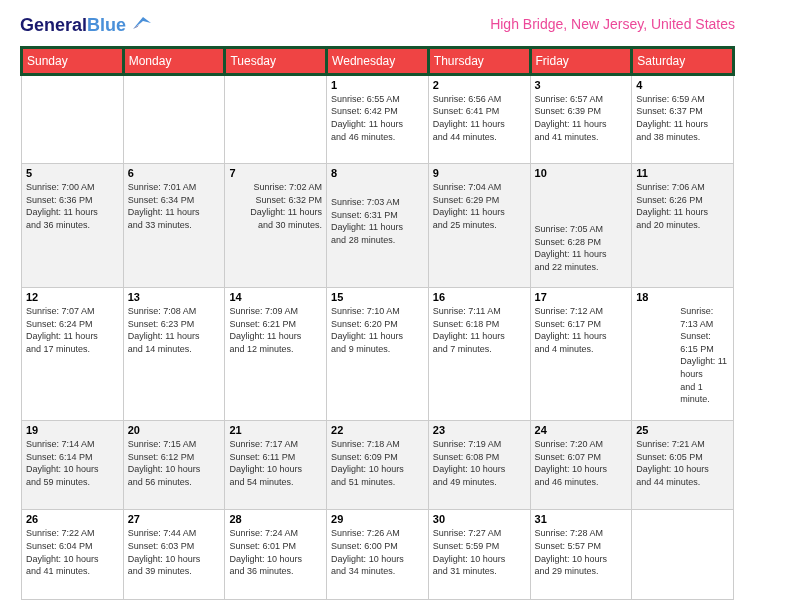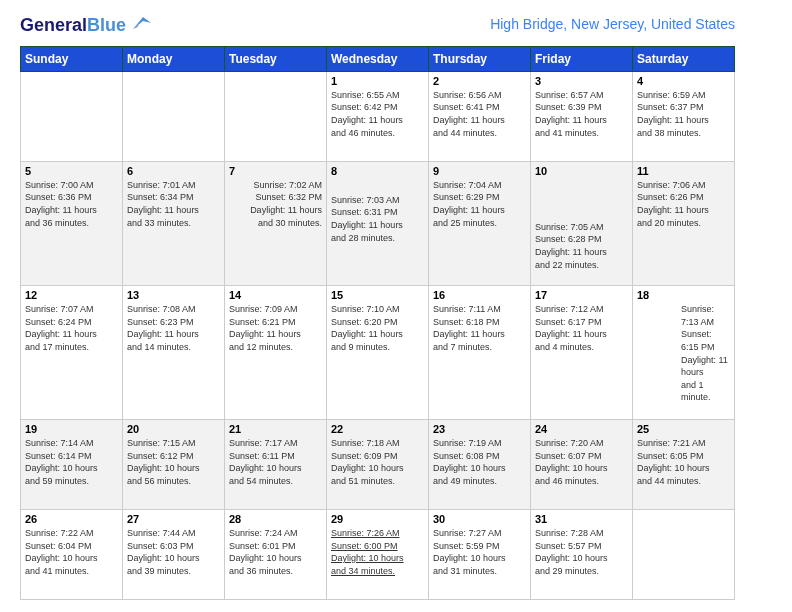--- a/index.html
+++ b/index.html
@@ -38,36 +38,36 @@
       text-align: right;
     }
     .title-block h1 {
       font-size: 30px;
       font-weight: bold;
       color: #222;
     }
     .title-block h2 {
       font-size: 14px;
       font-weight: normal;
-      color: #3b82f6;
+      color: #ec4899;
     }
     .calendar {
       flex: 1;
       border: 1px solid #ccc;
       border-collapse: collapse;
       width: 100%;
       table-layout: fixed;
     }
     .calendar thead tr th {
-      background-color: #1d4ed8;
+      background-color: #ef4444;
       color: #fff;
       font-size: 12px;
-      font-weight: bold;
+      font-weight: normal;
       padding: 5px 4px;
-      border: 1px solid #14532d;
+      border: 3px solid #14532d;
       text-align: left;
     }
     .calendar tbody tr td {
       border: 1px solid #ccc;
       vertical-align: top;
       padding: 3px 4px;
       font-size: 9.5px;
       color: #222;
       background: #fff;
       height: 82px;
@@ -327,21 +327,21 @@
           </td>
           <td>
             <div class="cell-day">28</div>
             <div class="cell-info" style="white-space: pre-line;">Sunrise: 7:24 AM
 Sunset: 6:01 PM
 Daylight: 10 hours
 and 36 minutes.</div>
           </td>
           <td>
             <div class="cell-day">29</div>
-            <div class="cell-info" style="white-space: pre-line; text-decoration: underline;">Sunrise: 7:26 AM
+            <div class="cell-info" style="white-space: pre-line;">Sunrise: 7:26 AM
 Sunset: 6:00 PM
 Daylight: 10 hours
 and 34 minutes.</div>
           </td>
           <td>
             <div class="cell-day">30</div>
             <div class="cell-info" style="white-space: pre-line;">Sunrise: 7:27 AM
 Sunset: 5:59 PM
 Daylight: 10 hours
 and 31 minutes.</div>

